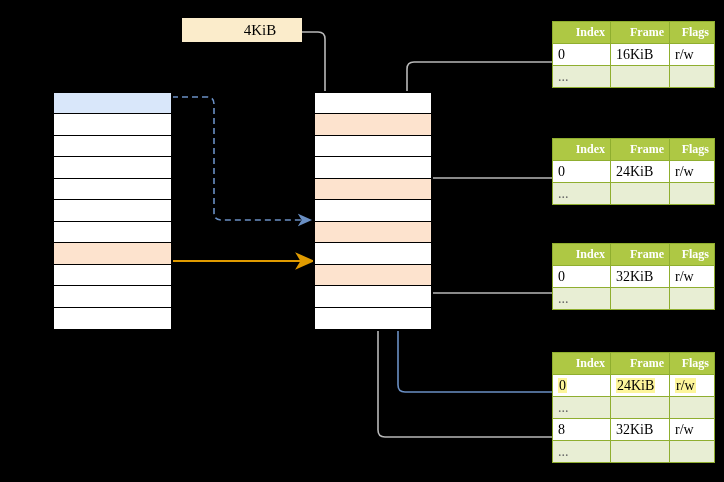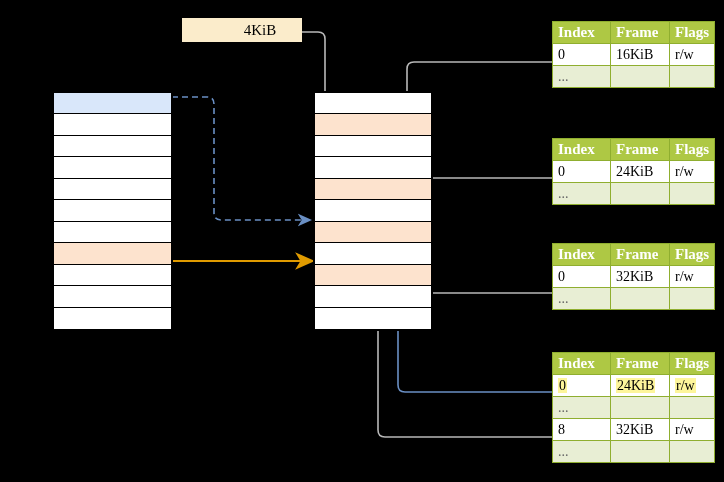--- a/index.html
+++ b/index.html
@@ -14,23 +14,23 @@
   .memrow.peach{background:#fde3ce;}
 
   
   .labelbox{position:absolute;background:#fbeccb;border:1px solid #fbeccb;
             display:flex;align-items:center;justify-content:center;
             font-size:15px;color:#000;box-sizing:border-box;padding-left:36px;}
 
   
   .ptable{position:absolute;border-collapse:collapse;table-layout:fixed;
           font-size:14px;color:#000;background:#fff;}
-  .ptable th{background:#aec844;color:#fff;font-weight:bold;text-align:left;
+  .ptable th{background:#aec844;color:#fff;font-weight:bold;text-align:right;
              padding:2px 5px;border:1px solid #8fae2f;height:22px;box-sizing:border-box;
-             font-size:15px;margin-top:24px;}
+             font-size:12px;margin-top:24px;}
   .ptable td{background:#fff;padding:2px 5px;border:1px solid #8fae2f;height:22px;
              box-sizing:border-box;vertical-align:middle;}
   .ptable tr.ellipsis td{background:#e8eed4;color:#666;}
   .hl{background:#fdf59b;padding:0 1px;}
 
   svg.wires{position:absolute;left:0;top:0;width:724px;height:482px;pointer-events:none;}
 </style>
 </head>
 <body>
 

